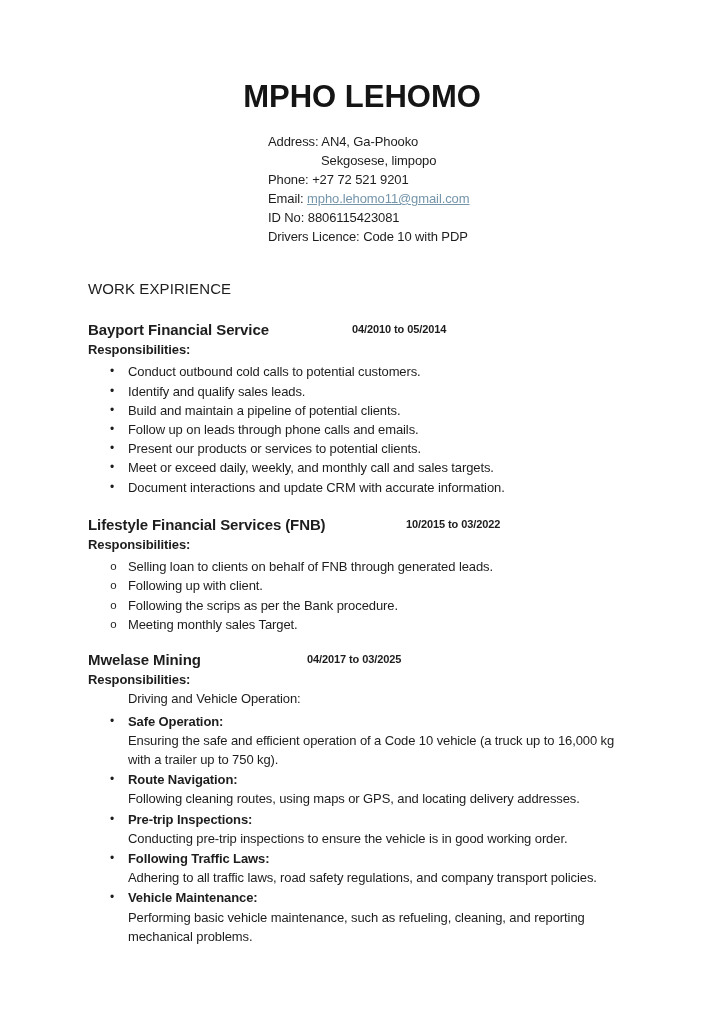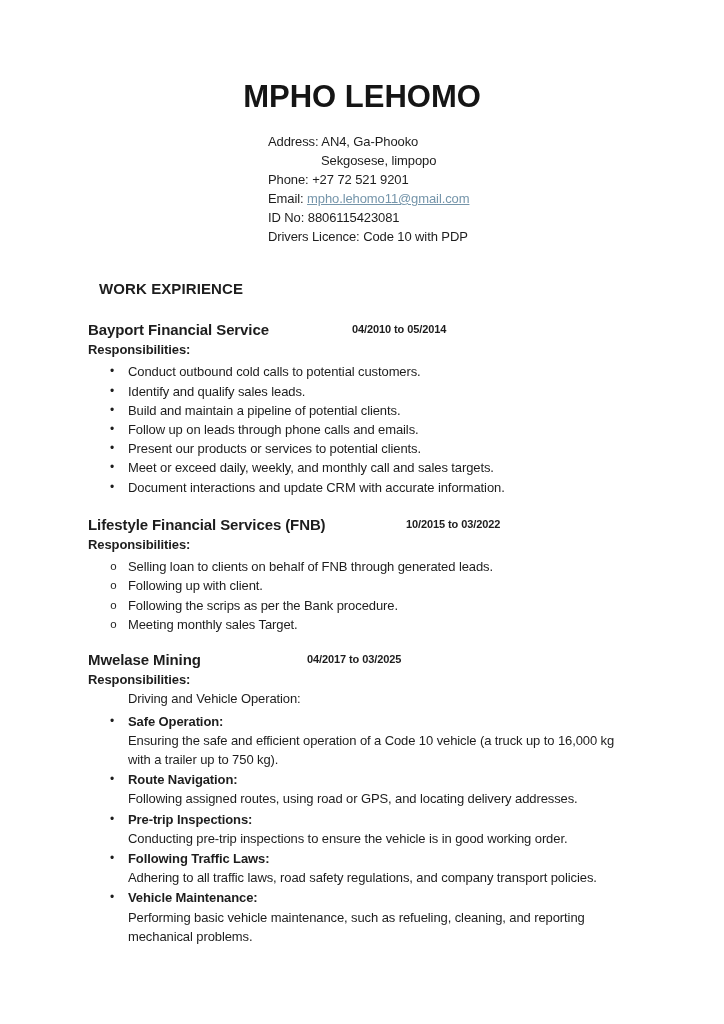--- a/index.html
+++ b/index.html
@@ -14,21 +14,21 @@
   .content { padding:0 88px; }
   .name {
     margin:0; padding-top:78px; text-align:center;
     font-size:31px; line-height:37px; font-weight:700; letter-spacing:0;
     color:#151515;
   }
   .contact { margin:17px 0 0 180px; line-height:19px; }
   .contact-row .lbl { font-weight:400; }
   .contact-row.indent { padding-left:53px; }
   .link { color:var(--link); text-decoration:underline; cursor:pointer; }
-  .work-heading { margin:33px 11px 0; font-size:15px; line-height:19px; font-weight:700; letter-spacing:0.1px; }
+  .work-heading { margin:33px 0 0; font-size:15px; line-height:19px; font-weight:400; letter-spacing:0.1px; }
   .job { margin-top:22px; }
   .job-1 { margin-top:18px; }
   .job-2 { margin-top:16px; }
   .jobrow { position:relative; line-height:19.2px; }
   .company { font-weight:700; font-size:15px; }
   .dates { position:absolute; top:0; font-weight:700; font-size:11px;text-align:center; }
   .job-0 .dates { left:264px; }
   .job-1 .dates { left:318px; }
   .job-2 .dates { left:219px; }
   .resp { font-weight:700; line-height:19.2px; }
@@ -117,21 +117,21 @@
       <div class="intro">Driving and Vehicle Operation:</div>
       <ul class="blist">
         <li>
           <span class="mk mk-disc">•</span>
           <div class="btitle">Safe Operation:</div>
           <div class="bdesc">Ensuring the safe and efficient operation of a Code 10 vehicle (a truck up to 16,000 kg with a trailer up to 750 kg).</div>
         </li>
         <li>
           <span class="mk mk-disc">•</span>
           <div class="btitle">Route Navigation:</div>
-          <div class="bdesc">Following assigned routes, using road or GPS, and locating delivery addresses.</div>
+          <div class="bdesc">Following cleaning routes, using maps or GPS, and locating delivery addresses.</div>
         </li>
         <li>
           <span class="mk mk-disc">•</span>
           <div class="btitle">Pre-trip Inspections:</div>
           <div class="bdesc">Conducting pre-trip inspections to ensure the vehicle is in good working order.</div>
         </li>
         <li>
           <span class="mk mk-disc">•</span>
           <div class="btitle">Following Traffic Laws:</div>
           <div class="bdesc">Adhering to all traffic laws, road safety regulations, and company transport policies.</div>

